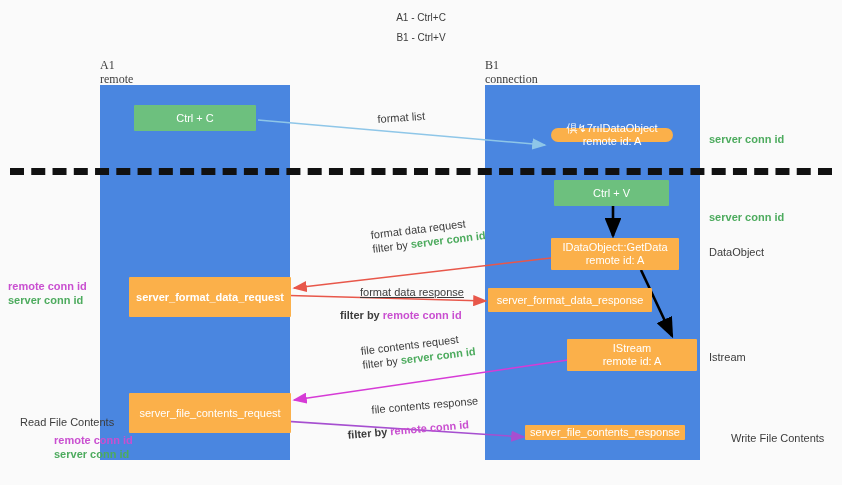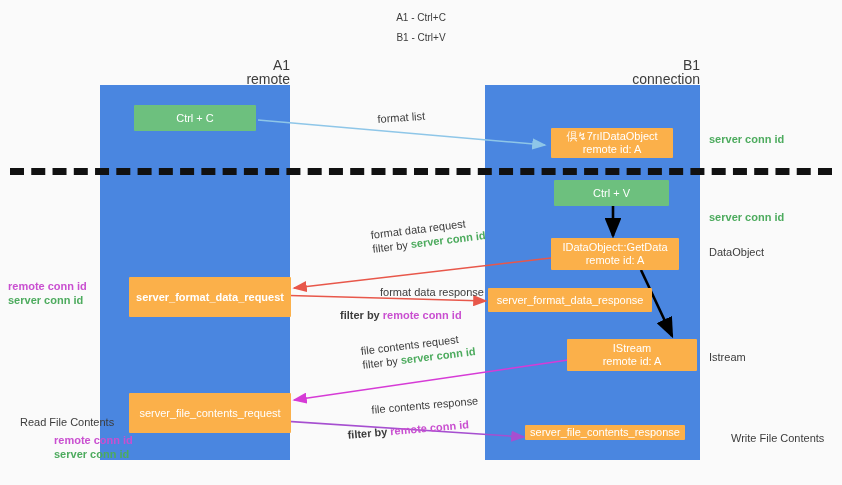--- a/index.html
+++ b/index.html
@@ -15,21 +15,21 @@
   
   #title{
     left:0;top:8px;width:842px;text-align:center;
     font-size:10px;color:#3c3c3c;line-height:20px;
   }
   
   .lane{background:#4a86e0;}
   #lane-a{left:100px;top:85px;width:190px;height:375px;}
   #lane-b{left:485px;top:85px;width:215px;height:375px;}
   .lane-head{
-    text-align:right;font-size:14px;color:#3c3c3c;line-height:14px;
+    text-align:left;font-size:12px;color:#3c3c3c;line-height:14px;font-family:Liberation Serif, serif;
   }
   #head-a{left:100px;top:58px;width:190px;}
   #head-b{left:485px;top:58px;width:215px;}
   
   #divider{
     left:10px;top:168px;width:822px;height:0;
     border-top:7px dashed #111;
   }
   
   .box{
@@ -112,21 +112,21 @@
   </div>
 
   <div class="abs box orange" style="left:129px;top:277px;width:162px;height:40px;font-weight:bold;">
     <span>server_format_data_request</span>
   </div>
 
   <div class="abs box orange" style="left:129px;top:393px;width:162px;height:40px;">
     <span>server_file_contents_request</span>
   </div>
 
-  <div class="abs box orange" style="left:551px;top:128px;width:122px;height:30px;flex-direction:column;">
+  <div class="abs box orange" style="left:551px;top:128px;width:122px;height:14px;flex-direction:column;border-radius:9px;">
     <span>倶↯7rıIDataObject</span>
     <span>remote id: A</span>
   </div>
 
   <div class="abs box green" style="left:554px;top:180px;width:115px;height:26px;">
     <span>Ctrl + V</span>
   </div>
 
   <div class="abs box orange" style="left:551px;top:238px;width:128px;height:32px;flex-direction:column;">
     <span>IDataObject::GetData</span>
@@ -149,21 +149,21 @@
   <div class="abs lbl rot" style="left:377px;top:112px;transform:rotate(-4deg);">format list</div>
 
   <div class="abs rot" style="left:370px;top:228px;transform:rotate(-7deg);">
     <div class="lbl">format data request</div>
     <div class="lbl">
       <span>filter by </span><span class="green-t">server conn id</span>
     </div>
   </div>
 
   <div class="abs" style="left:340px;top:285px;">
-    <div class="lbl" style="margin-left:40px;">format data response</div>
+    <div class="lbl" style="margin-left:20px;text-decoration:underline;">format data response</div>
     <div class="lbl bold" style="margin-top:9px;">
       <span>filter by </span><span class="pink-t">remote conn id</span>
     </div>
   </div>
 
   <div class="abs rot" style="left:360px;top:344px;transform:rotate(-7deg);">
     <div class="lbl">file contents request</div>
     <div class="lbl">
       <span>filter by </span><span class="green-t">server conn id</span>
     </div>

